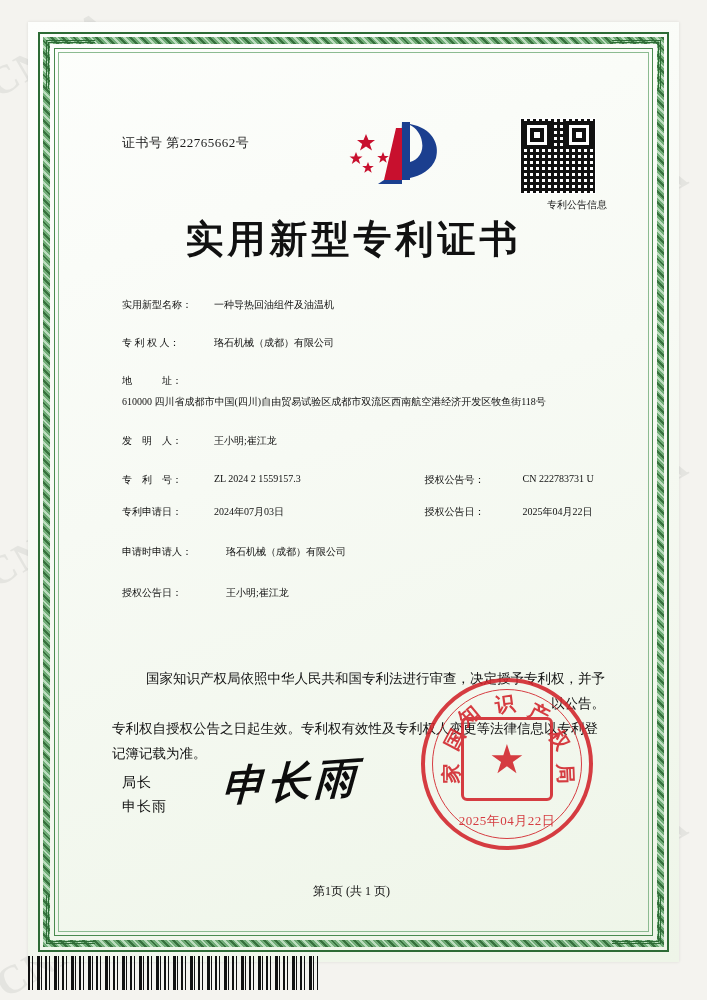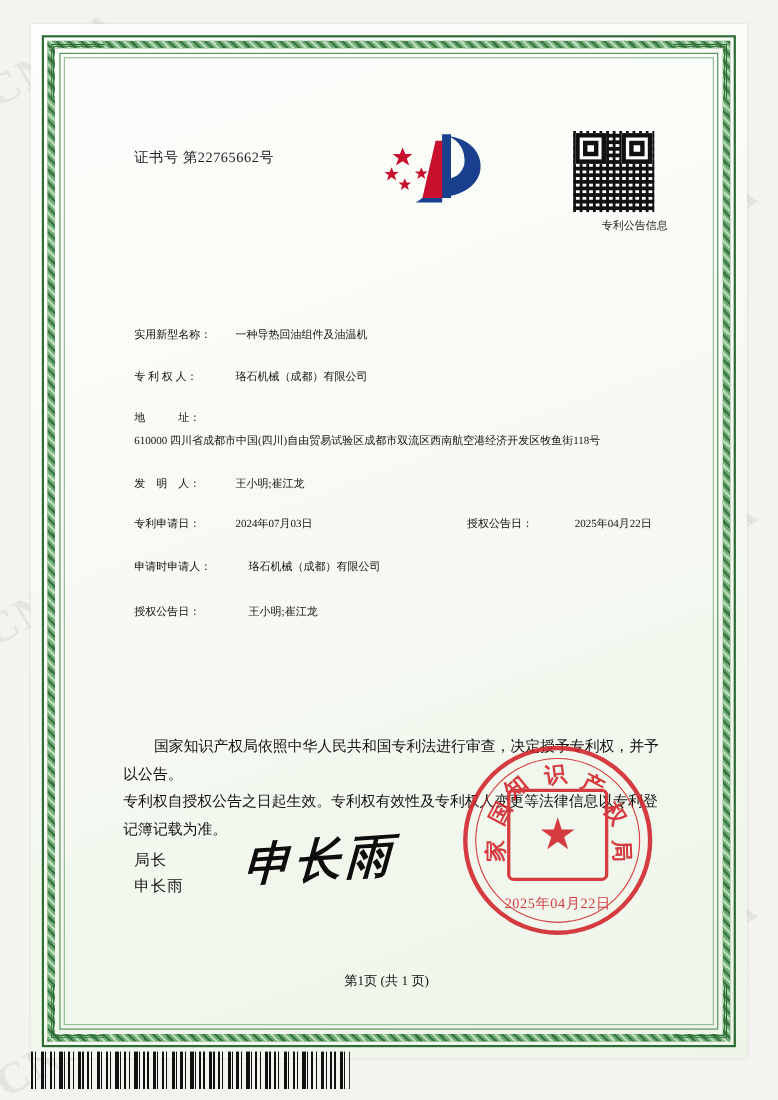--- a/index.html
+++ b/index.html
@@ -201,21 +201,21 @@
   .para {
     position: absolute;
     left: 40px;
     right: 30px;
     top: 600px;
     font-family: "Liberation Serif", serif;
     font-size: 13.5px;
     line-height: 25px;
     color: #111;
   }
-  .para .indent { text-indent: 28px; display: block; }
+  .para .indent { text-indent: 28px; display: block; text-align: right; }
 
   .signer {
     position: absolute;
     left: 50px;
     top: 705px;
     font-family: "Liberation Serif", serif;
     font-size: 14px;
     line-height: 24px;
     color: #111;
     letter-spacing: 1px;
@@ -351,39 +351,48 @@
         <polygon points="28,44 29.6,48 33.8,48 30.4,50.6 31.7,54.8 28,52.2 24.3,54.8 25.6,50.6 22.2,48 26.4,48" fill="#c8102e"></polygon>
         <polygon points="43,34 44.6,38 48.8,38 45.4,40.6 46.7,44.8 43,42.2 39.3,44.8 40.6,40.6 37.2,38 41.4,38" fill="#c8102e"></polygon>
       </svg>
     </div>
 
     <div class="qr-wrap">
       <div class="qr"></div>
       <div class="qr-label">专利公告信息</div>
     </div>
 
+    <div class="title">实用新型专利证书</div>
 
     <div class="fields">
 
       <div class="row">
         <span class="lbl">实用新型名称：</span><span class="val">一种导热回油组件及油温机</span>
       </div>
 
       <div class="row">
         <span class="lbl">专 利 权 人：</span><span class="val">珞石机械（成都）有限公司</span>
       </div>
 
       <div class="row">
         <span class="lbl">地　　　址：</span><span class="val addr">610000 四川省成都市中国(四川)自由贸易试验区成都市双流区西南航空港经济开发区牧鱼街118号</span>
       </div>
 
       <div class="row">
         <span class="lbl">发　明　人：</span><span class="val">王小明;崔江龙</span>
       </div>
 
+      <div class="row2col" style="margin-top:22px;">
+        <span class="col-l">
+          <span class="lbl">专　利　号：</span><span class="val">ZL 2024 2 1559157.3</span>
+        </span>
+        <span class="col-r">
+          <span class="lbl">授权公告号：</span><span class="val">CN 222783731 U</span>
+        </span>
+      </div>
 
       <div class="row2col" style="margin-top:18px;">
         <span class="col-l">
           <span class="lbl">专利申请日：</span><span class="val">2024年07月03日</span>
         </span>
         <span class="col-r">
           <span class="lbl">授权公告日：</span><span class="val">2025年04月22日</span>
         </span>
       </div>
 

